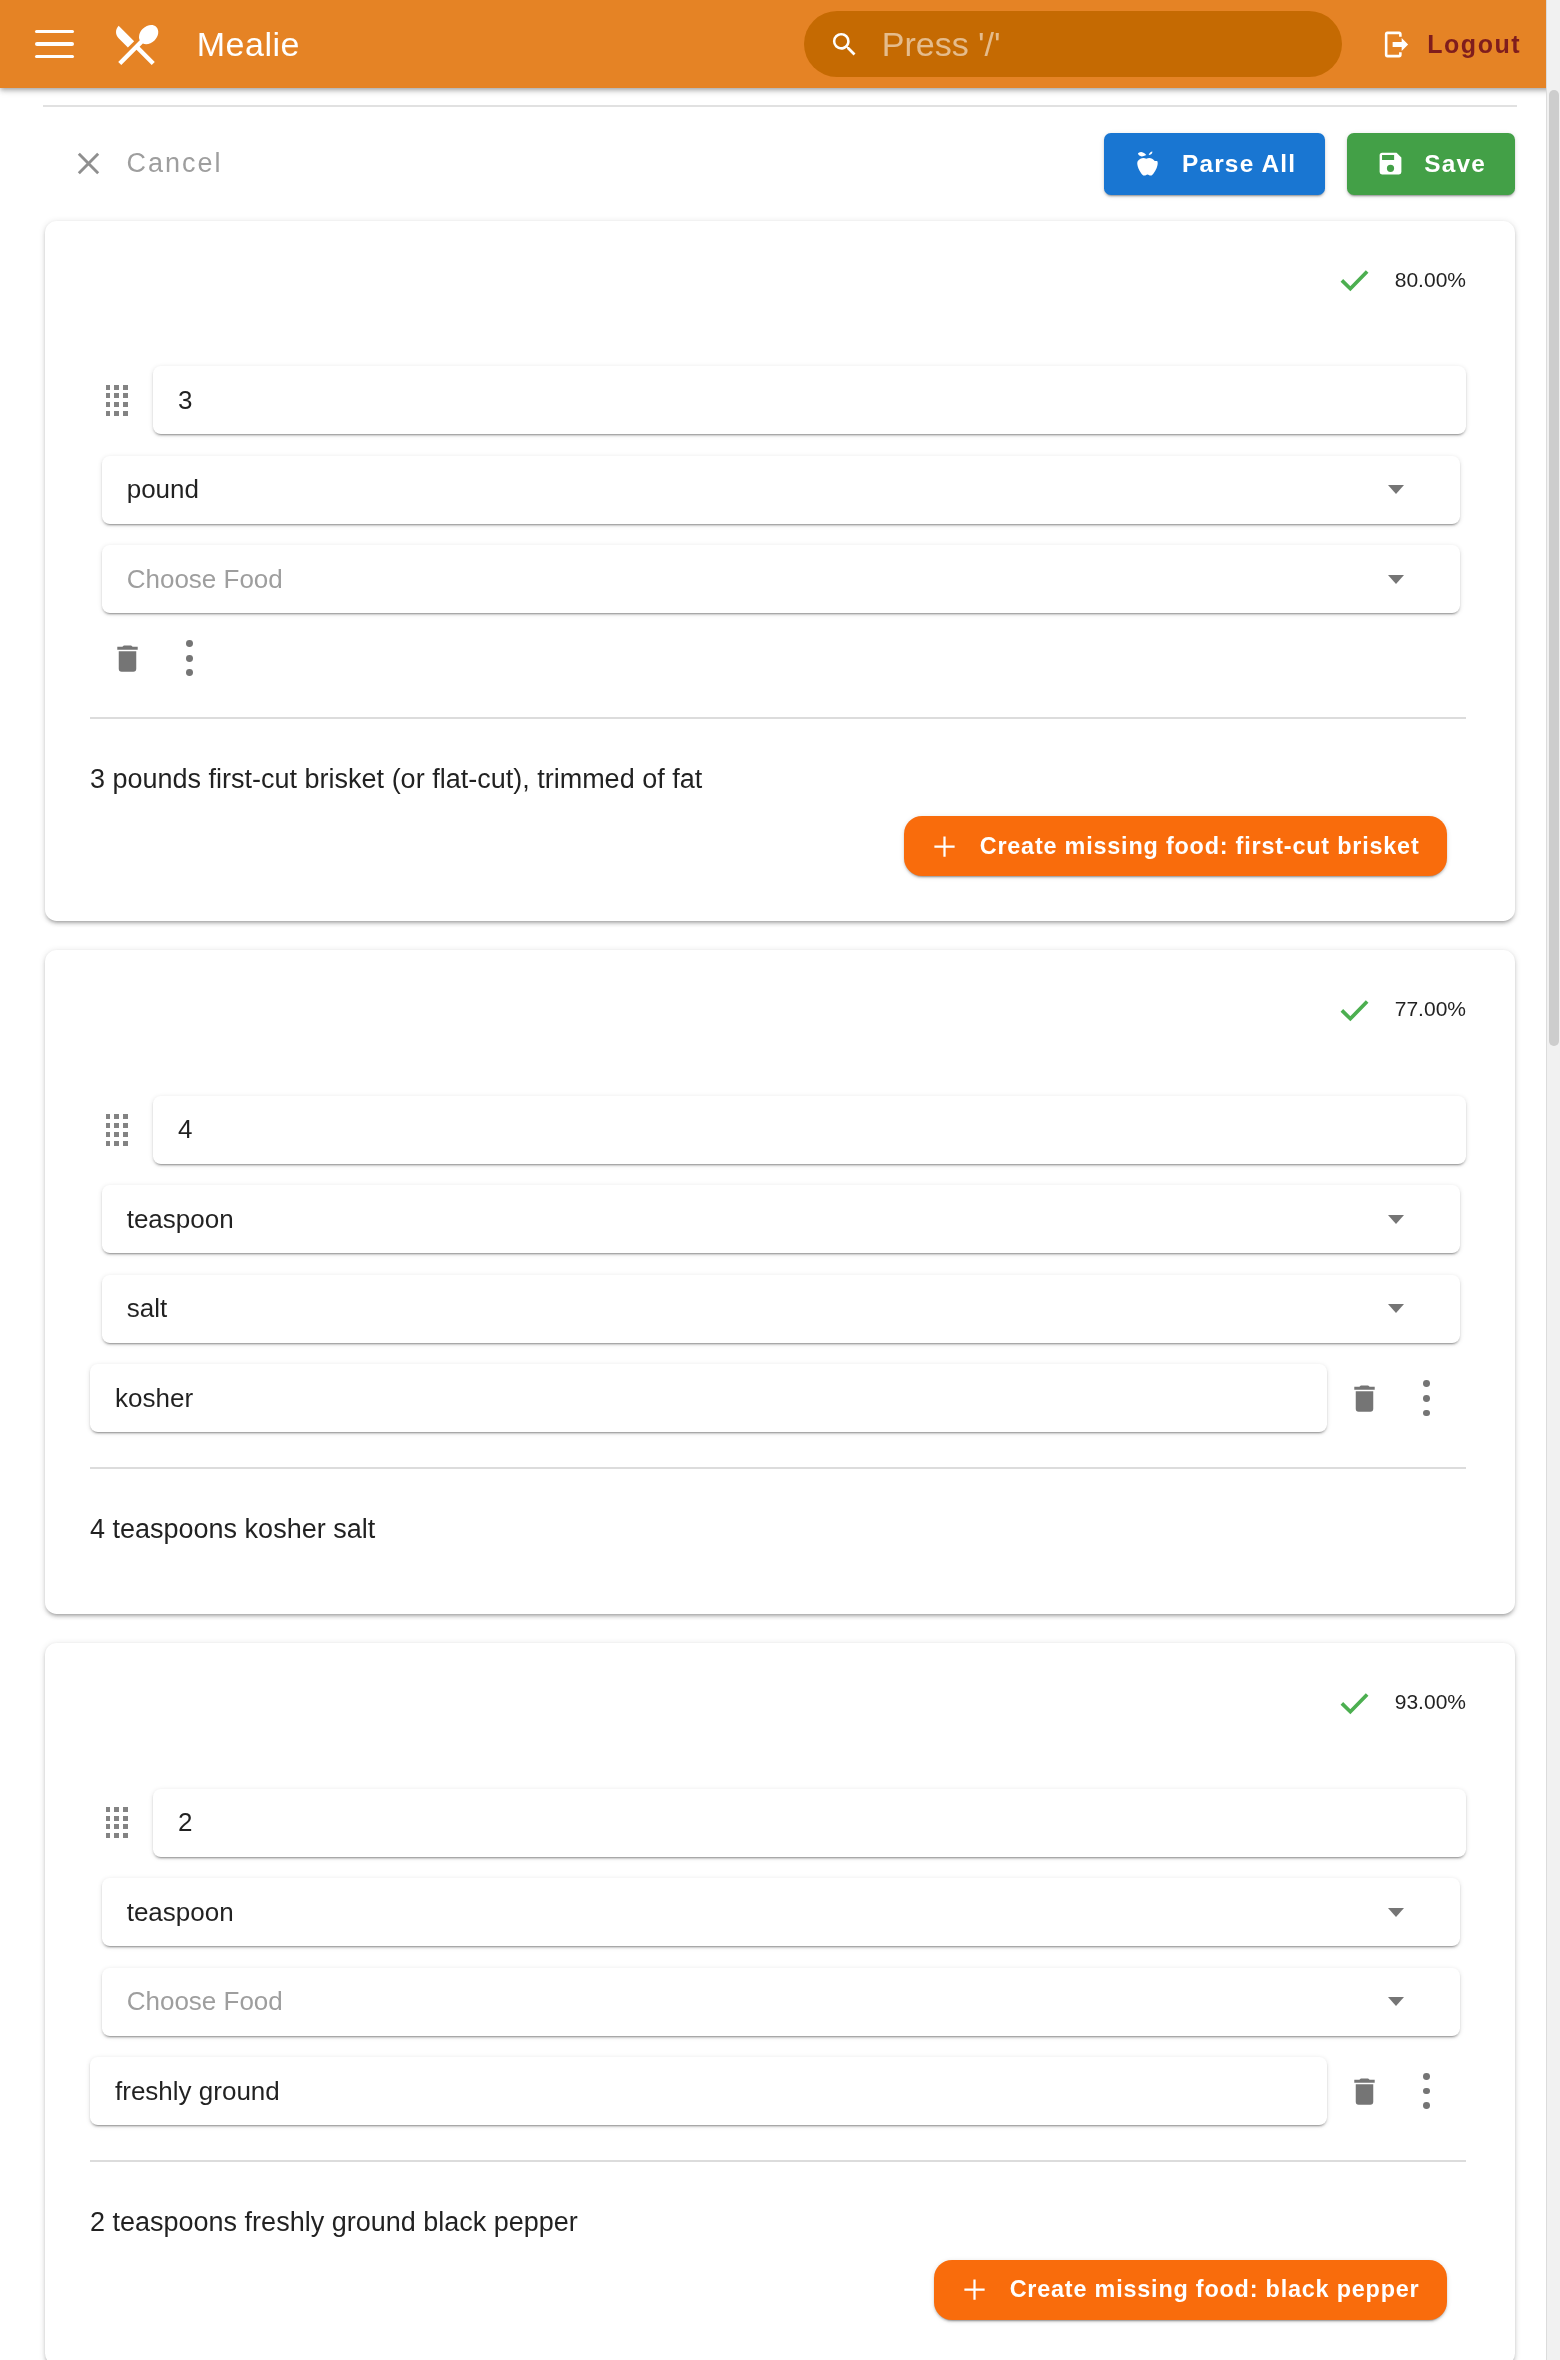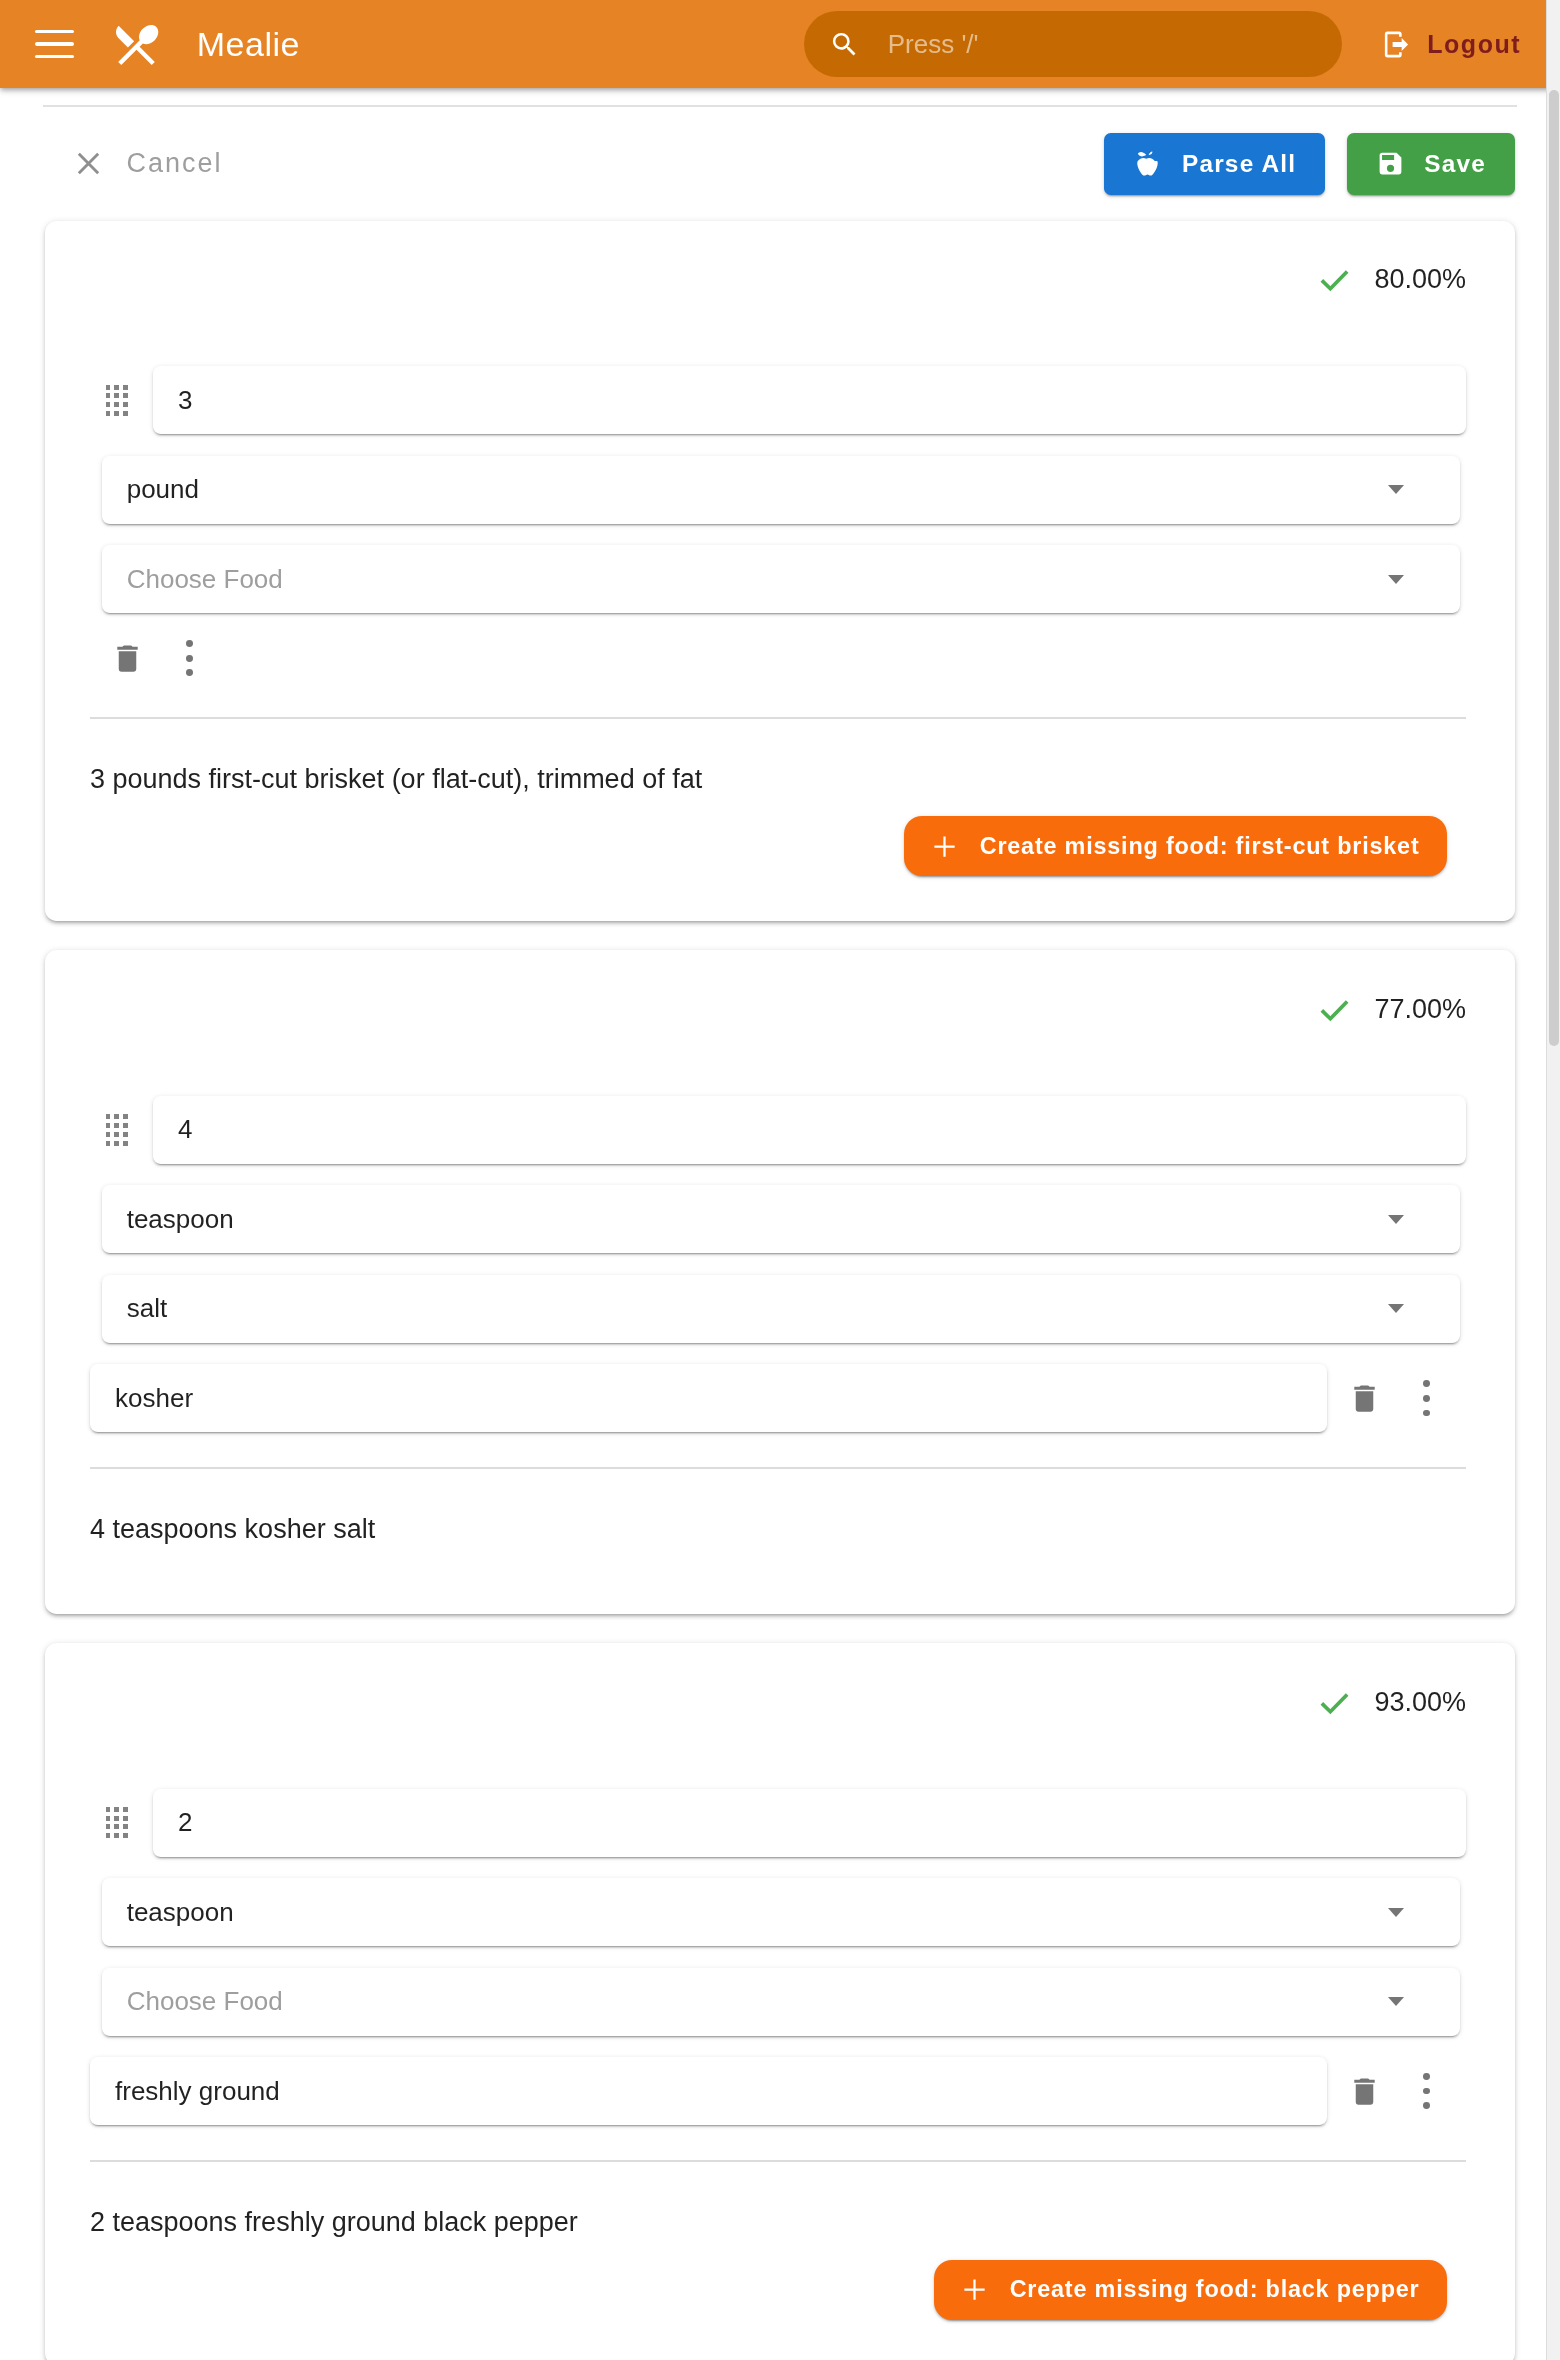--- a/index.html
+++ b/index.html
@@ -21,21 +21,21 @@
   .logo-icon { width:55px; height:55px; display:flex; align-items:center; justify-content:center; }
   .app-title { color:#fff; font-size:34px; font-weight:400; margin-left:33px; letter-spacing:0.5px; }
   .appbar-spacer { flex:1; }
   .search-pill {
     width:538px; height:66px; border-radius:33px; background:#C56A02;
     display:flex; align-items:center; padding:0 23.4px 0 25px; margin-right:39px;
   }
   .search-pill svg { flex:none; }
   .search-input {
     border:none; outline:none; background:transparent; color:#000000;
-    font-size:26px; margin-left:28px; width:100%; font-family:inherit;
+    font-size:34px; margin-left:22px; width:100%; font-family:inherit;
   }
   .search-input::placeholder { color:rgba(255,255,255,.55); }
   .logout-btn { display:flex; align-items:center; gap:15.6px; color:#7f1d1d; font-size:25px; font-weight:700; letter-spacing:1.5px; }
 
   
   main { padding:0 45px; position:relative; z-index:1; }
   .header-divider { border-top:2px solid #E1E1E1; margin:16.6px 43px 0 43px; }
 
   .toolbar { display:flex; align-items:center; justify-content:space-between; margin-top:25px; height:64px; }
   .cancel-btn { display:flex; align-items:center; gap:23.4px; margin-left:29px;
@@ -49,21 +49,21 @@
   .btn-blue  { background:#1976D2; }
   .btn-green { background:#43A047; }
 
   
   .card {
     background:#fff; border-radius:11.7px; margin:29px 0;
     padding:29px 49px 45px 45px;
     box-shadow:0 2.9px 2.9px -2px rgba(0,0,0,.2), 0 2.9px 3.9px 0 rgba(0,0,0,.14), 0 1px 7.8px 0 rgba(0,0,0,.12);
   }
   .card:first-of-type { margin-top:25px; }
-  .confidence-row { display:flex; align-items:center; justify-content:flex-end; gap:21.5px; margin:11.7px 0 68px; height:37px; font-size:27px; }
+  .confidence-row { display:flex; align-items:center; justify-content:flex-end; gap:21.5px; margin:11.7px 0 68px; height:37px; font-size:21px; }
 
   .solo {
     background:#fff; border-radius:7.8px; height:68px; display:flex; align-items:center;
     font-size:26px; color:rgba(0,0,0,.87); border:none; outline:none;
     box-shadow:0 2.9px 1px -2px rgba(0,0,0,.2), 0 2px 2px 0 rgba(0,0,0,.14), 0 1px 4.9px 0 rgba(0,0,0,.12);
   }
   input.solo { padding:0 25px; font-family:inherit; width:100%; }
 
   .qty-row { display:flex; align-items:center; margin-bottom:21.5px; }
   .drag-handle {

